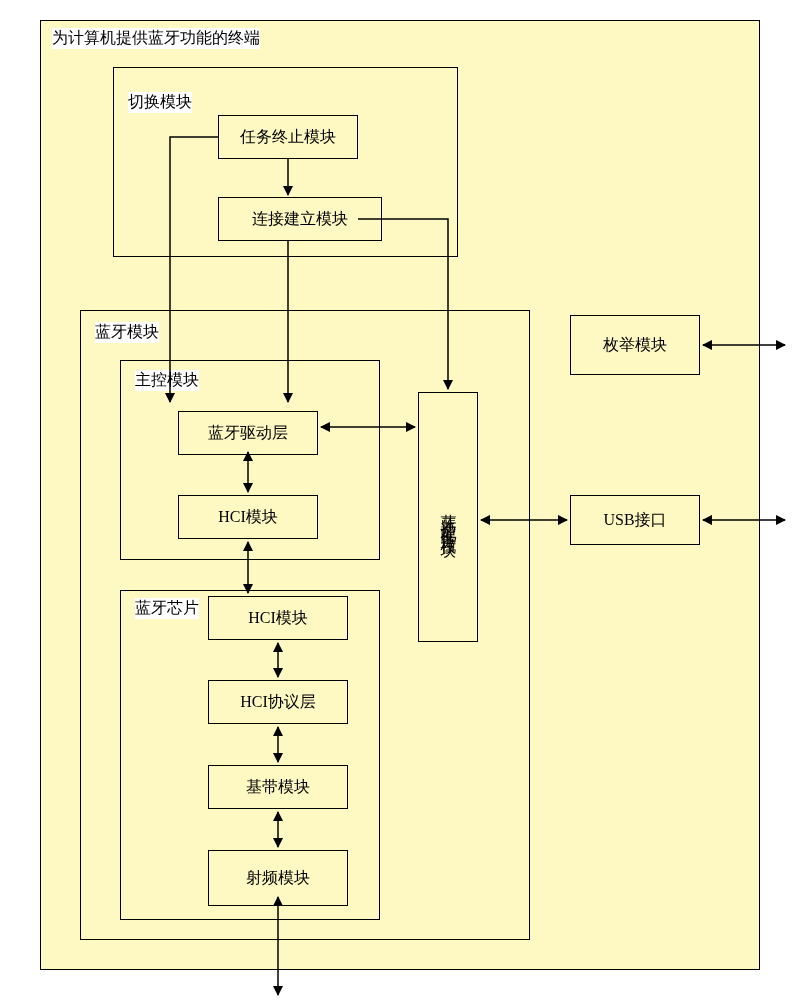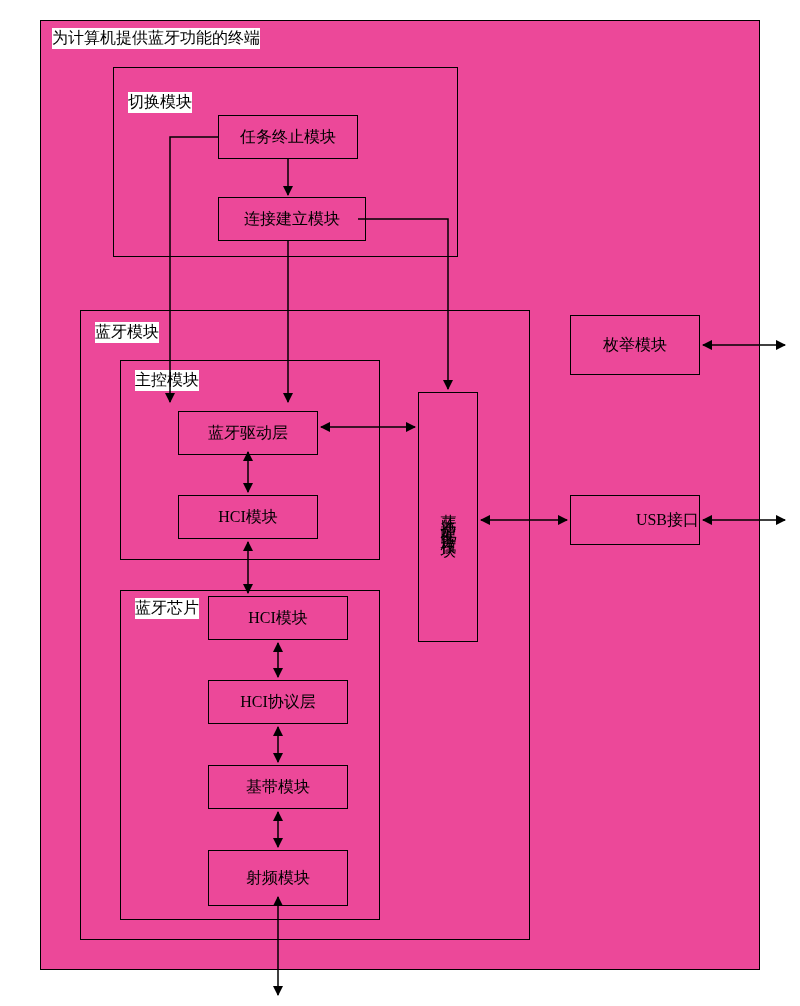--- a/index.html
+++ b/index.html
@@ -12,21 +12,21 @@
   }
   .canvas {
     position: relative;
     width: 800px;
     height: 1006px;
     background: #fff;
   }
   .box {
     position: absolute;
     border: 1.5px solid #000;
-    background: #ec4899;
+    background: #fef9c3;
   }
   .label {
     position: absolute;
     background: #fff;
     white-space: nowrap;
   }
   .centered {
     display: flex;
     align-items: center;
     justify-content: center;
@@ -52,21 +52,21 @@
   <div class="box" style="left:40px; top:20px; width:720px; height:950px;"></div>
   <div class="label" style="left:52px; top:28px;">为计算机提供蓝牙功能的终端</div>
 
   <div class="box" style="left:113px; top:67px; width:345px; height:190px;"></div>
   <div class="label" style="left:128px; top:92px;">切换模块</div>
 
   <div class="box centered" style="left:218px; top:115px; width:140px; height:44px;">
     <span>任务终止模块</span>
   </div>
 
-  <div class="box centered" style="left:218px; top:197px; width:148px; height:44px;">
+  <div class="box centered" style="left:218px; top:197px; width:164px; height:44px;">
     <span>连接建立模块</span>
   </div>
 
   <div class="box" style="left:80px; top:310px; width:450px; height:630px;"></div>
   <div class="label" style="left:95px; top:322px;">蓝牙模块</div>
 
   <div class="box" style="left:120px; top:360px; width:260px; height:200px;"></div>
   <div class="label" style="left:135px; top:370px;">主控模块</div>
 
   <div class="box centered" style="left:178px; top:411px; width:140px; height:44px;">
@@ -97,21 +97,21 @@
   </div>
 
   <div class="box centered" style="left:418px; top:392px; width:60px; height:250px;">
     <span class="vtext">蓝牙适配任务模块</span>
   </div>
 
   <div class="box centered" style="left:570px; top:315px; width:130px; height:60px;">
     <span>枚举模块</span>
   </div>
 
-  <div class="box centered" style="left:570px; top:495px; width:130px; height:50px;justify-content:flex-end;">
+  <div class="box centered" style="left:570px; top:495px; width:130px; height:50px;">
     <span>USB接口</span>
   </div>
 
   <svg class="arrows">
     <defs>
       <marker id="ah" viewBox="0 0 10 10" refX="9" refY="5" markerWidth="7" markerHeight="7" orient="auto-start-reverse">
         <path d="M 0 0 L 10 5 L 0 10 z" fill="#000"></path>
       </marker>
     </defs>
 

